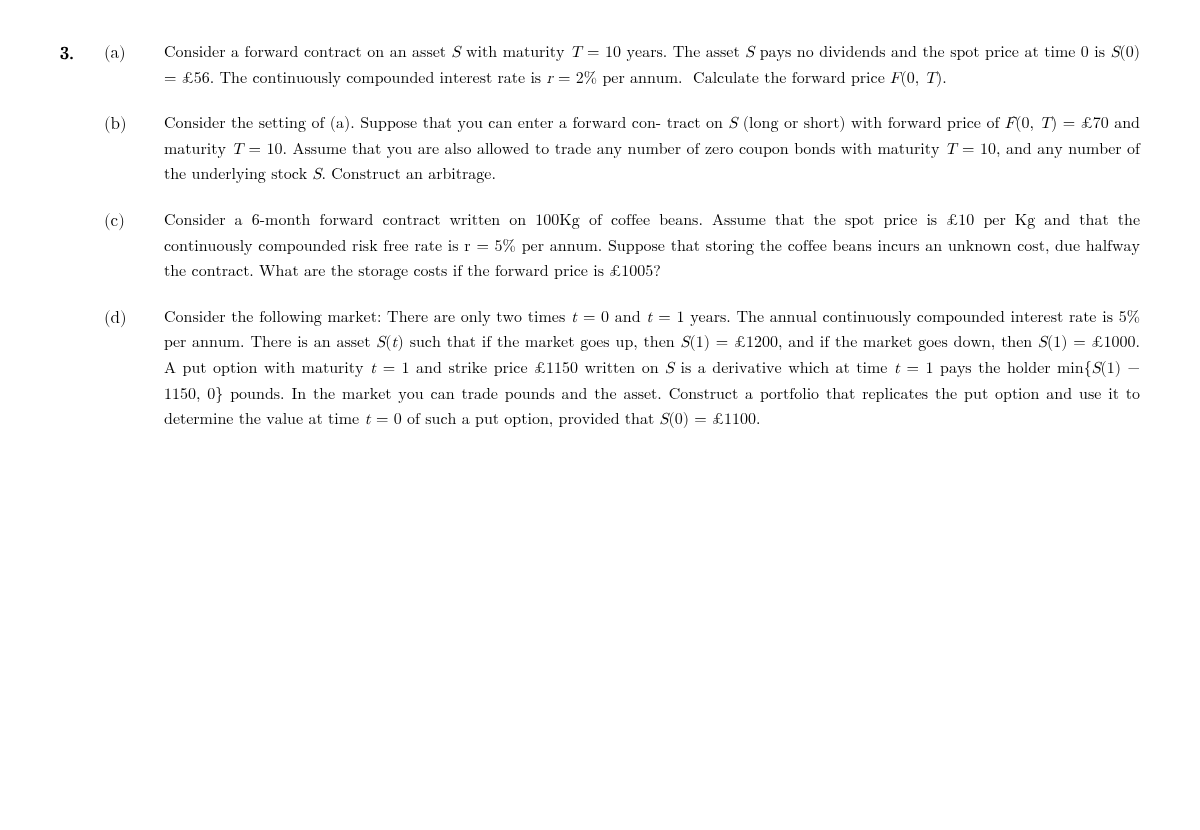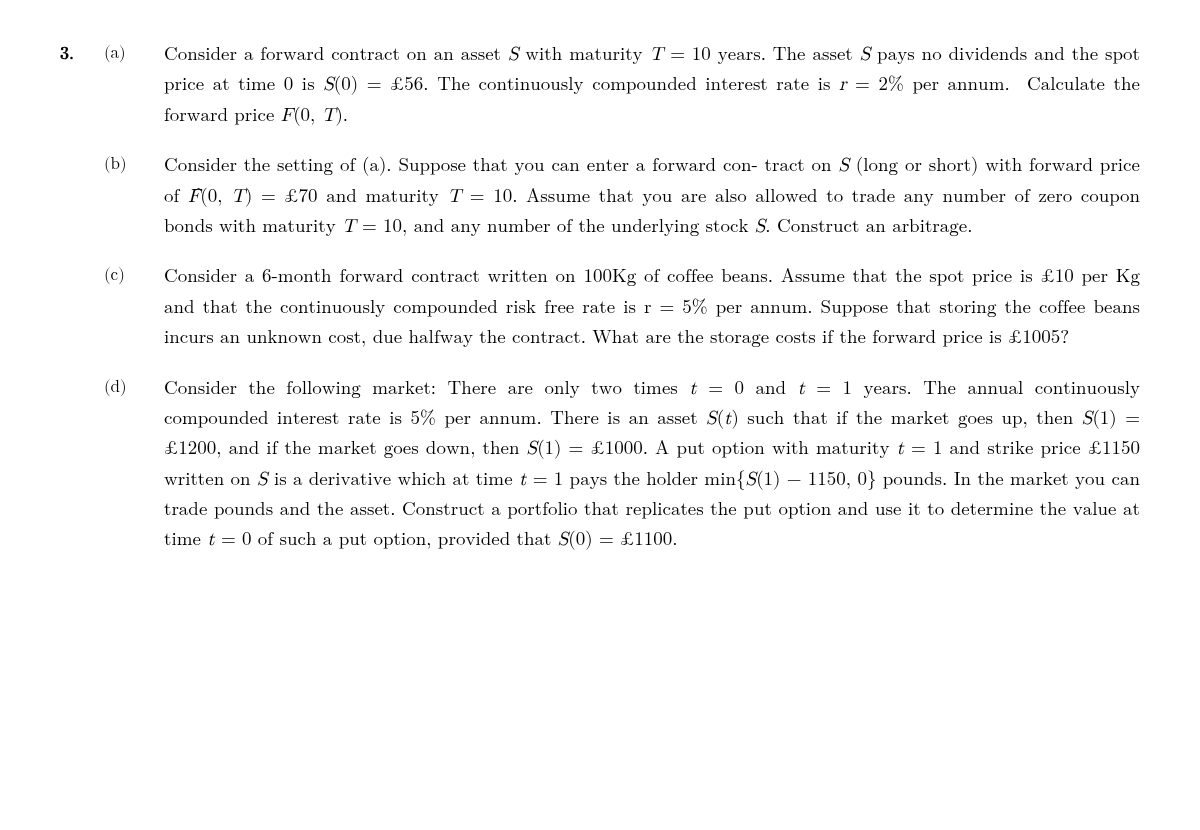--- a/index.html
+++ b/index.html
@@ -53,21 +53,21 @@
 
     .part-label {
       min-width: 60px;
       flex-shrink: 0;
       font-size: 17px;
     }
 
     .part-text {
       flex: 1;
       text-align: justify;
-      font-size: 19px;
+      font-size: 16px;
       line-height: 1.6;
     }
   </style>
 </head>
 <body>
 
 <div class="problem-container">
   <div class="problem-row">
     <div class="problem-number">3.</div>
     <div class="parts-container">

